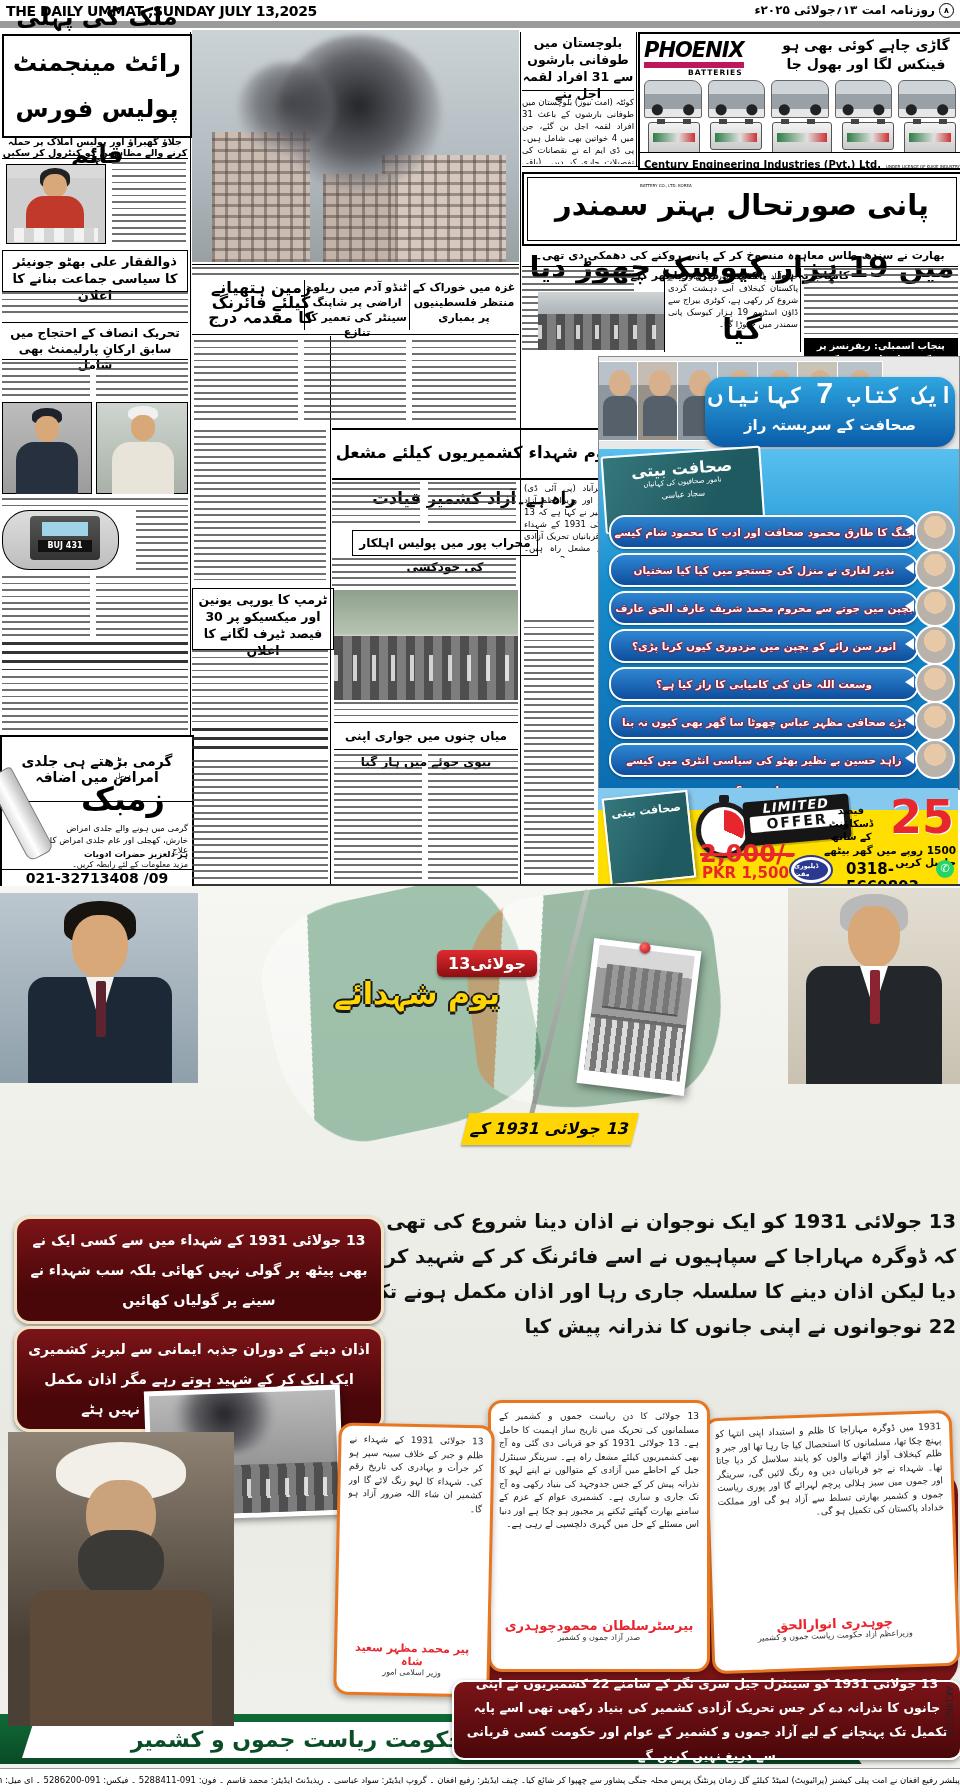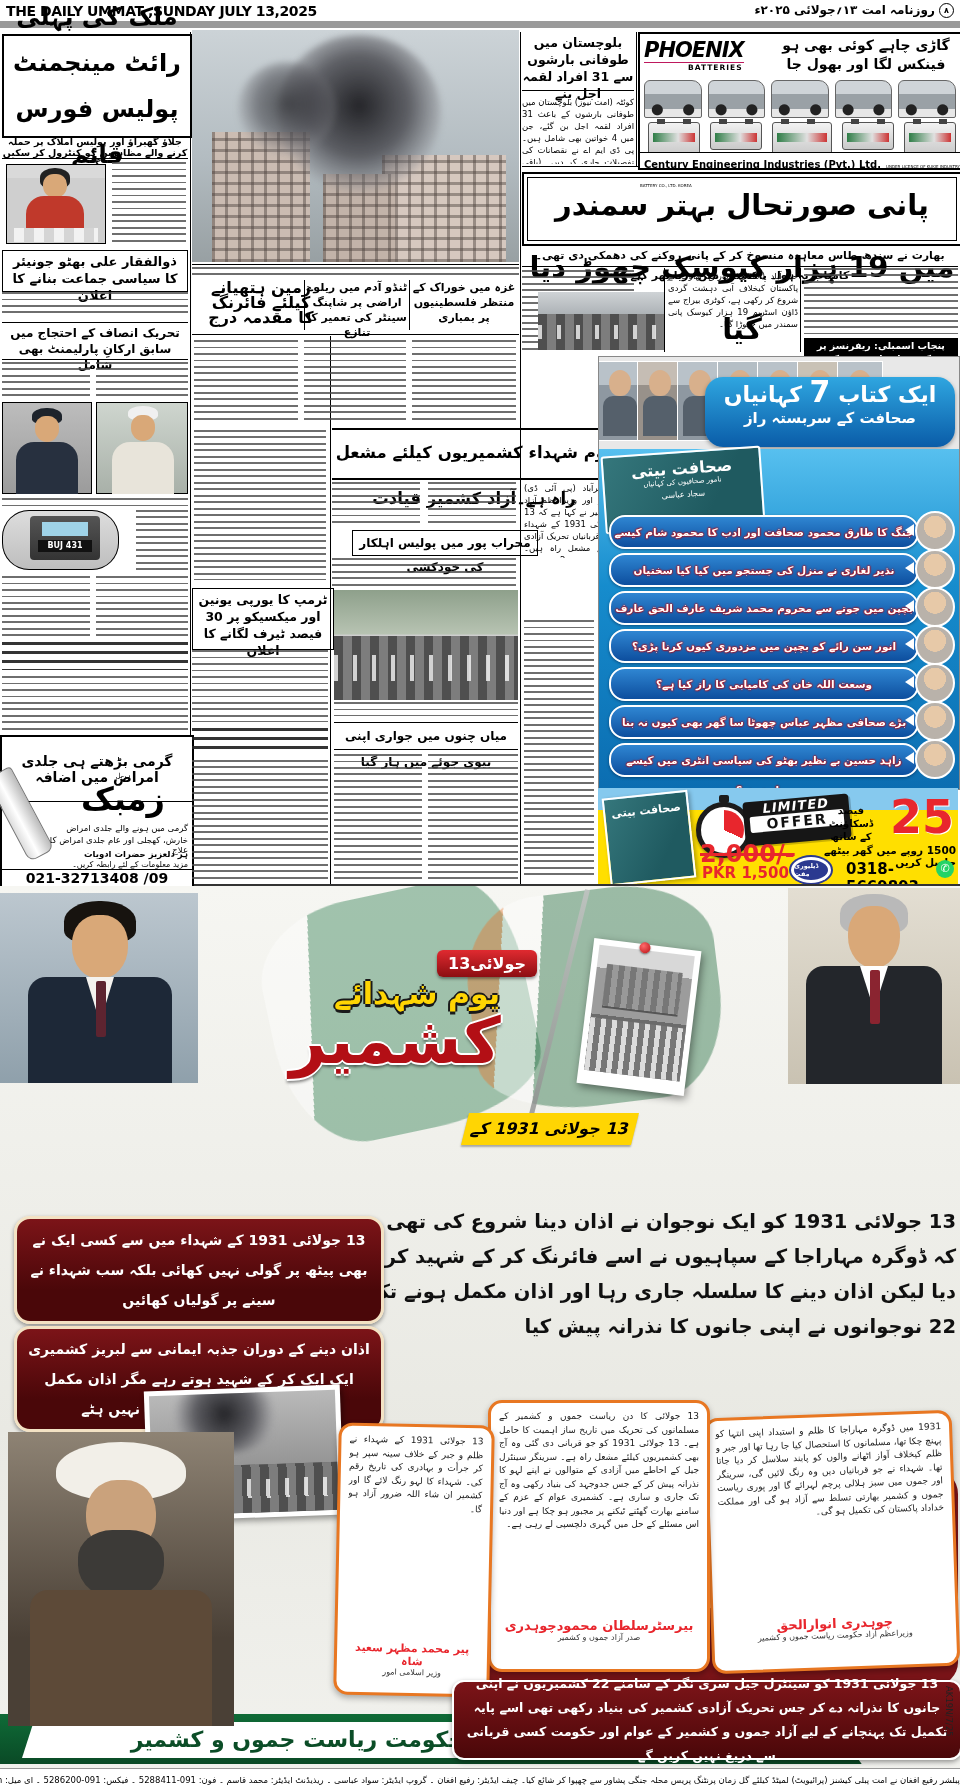--- a/index.html
+++ b/index.html
@@ -225,21 +225,21 @@
   <div class="tl abs" style="left:334px;top:754px;width:88px;height:126px;"></div>
   <div class="tl abs" style="left:428px;top:754px;width:90px;height:126px;"></div>
   <div class="tl abs" style="left:524px;top:620px;width:70px;height:260px;"></div>
 
   <div class="abs rtl c b" style="left:522px;top:34px;width:112px;height:56px;font-size:12.5px;line-height:17px;border-bottom:1.5px solid #000;">
     <span>بلوچستان میں طوفانی بارشوں سے 31 افراد لقمہ اجل بنے</span></div>
   <div class="abs rtl j" style="left:522px;top:96px;width:112px;height:68px;font-size:8.5px;line-height:12px;overflow:hidden;">کوئٹہ (امت نیوز) بلوچستان میں طوفانی بارشوں کے باعث 31 افراد لقمہ اجل بن گئے، جن میں 4 خواتین بھی شامل ہیں۔ پی ڈی ایم اے نے نقصانات کی تفصیلات جاری کر دیں۔ (باقی صفحہ 2)</div>
 
   <div class="abs" style="left:638px;top:32px;width:320px;height:134px;border:2px solid #000;background:#fff;">
     <div class="abs" style="left:4px;top:4px;width:120px;height:40px;">
-      <div class="b" style="font-size:21px;font-style:italic;letter-spacing:-1px;border-bottom:1px solid #be185d;display:inline-block;">PHOENIX</div>
+      <div class="b" style="font-size:21px;font-style:italic;letter-spacing:-1px;border-bottom:6px solid #be185d;display:inline-block;">PHOENIX</div>
       <div class="b" style="font-size:7.5px;letter-spacing:1px;padding-left:44px;">BATTERIES</div>
     </div>
     <div class="abs rtl c b" style="right:4px;top:2px;width:180px;font-size:14px;line-height:19px;">
       <div>گاڑی چاہے کوئی بھی ہو</div>
       <div>فینکس لگا اور بھول جا</div>
     </div>
     <div class="abs" style="left:4px;top:46px;width:312px;display:flex;gap:6px;">
       <div class="veh"></div>
         <div class="veh"></div>
         <div class="veh"></div>
@@ -279,21 +279,21 @@
     <div class="abs" style="left:4px;top:4px;display:flex;">
       <div class="fcard"></div>
       <div class="fcard" style="background:linear-gradient(180deg,#c5bdb4 0 30%,#98918a 30% 100%);"></div>
       <div class="fcard"></div>
       <div class="fcard" style="background:linear-gradient(180deg,#b4bec5 0 30%,#8a949b 30% 100%);"></div>
       <div class="fcard"></div>
       <div class="fcard" style="background:linear-gradient(180deg,#c9c2b6 0 30%,#9b948a 30% 100%);"></div>
       <div class="fcard"></div>
     </div>
     <div class="abs" style="left:106px;top:20px;width:250px;height:70px;border-radius:18px;background:linear-gradient(180deg,#2fa6e0,#0a5ca8);box-shadow:0 2px 4px rgba(0,0,0,.35);color:#fff;text-align:center;">
-      <div class="rtl b" style="font-size:22px;line-height:29px;">
+      <div class="rtl b" style="font-size:22px;line-height:36px;font-family:Liberation Mono, monospace;">
         <span>ایک کتاب</span>
         <span style="font-size:30px;">7</span>
         <span>کہانیاں</span>
       </div>
       <div class="rtl b" style="font-size:15px;">صحافت کے سربستہ راز</div>
     </div>
     <div class="abs" style="left:0;top:92px;width:360px;height:340px;background:linear-gradient(180deg,#57c0ef,#168ccd 40%,#0b6db1);">
       <div class="abs" style="left:4px;top:2px;width:156px;height:74px;background:linear-gradient(120deg,#35777c,#1f5a60 70%);border:2px solid #fff;border-radius:3px;transform:rotate(-4deg);color:#fff;overflow:hidden;">
         <div class="rtl b c" style="font-size:16px;margin-top:6px;">صحافت بیتی</div>
         <div class="rtl c" style="font-size:7px;">نامور صحافیوں کی کہانیاں</div>
@@ -374,21 +374,20 @@
       </div>
     </div>
 
     <div class="polaroid abs" style="left:585px;top:58px;width:96px;height:126px;transform:rotate(7deg);">
       <div class="polin"></div>
       <div class="pin" style="left:46px;top:-2px;"></div>
     </div>
 
     <div class="abs c b" style="left:437px;top:64px;width:100px;height:27px;border-radius:6px;background:linear-gradient(180deg,#e02a30,#8c0e12);color:#fff;font-size:16px;line-height:27px;box-shadow:0 2px 3px rgba(0,0,0,.4);">13جولائی</div>
     <div class="abs rtl b outlineY" style="left:300px;top:90px;width:234px;font-size:30px;text-align:center;">یوم شہدائے</div>
-    <div class="abs rtl b drip" style="left:250px;top:118px;width:290px;font-size:64px;text-align:center;letter-spacing:2px;">کشمیر</div>
 
     <div class="abs rtl c b" style="left:465px;top:227px;width:170px;height:32px;background:#ffd503;transform:skewX(-14deg);font-size:16px;line-height:32px;box-shadow:0 2px 2px rgba(0,0,0,.3);">13 جولائی 1931 کے</div>
 
     <div class="abs rtl b" style="left:368px;top:318px;width:588px;height:140px;font-size:19.5px;line-height:35px;text-align:right;color:#101010;">13 جولائی 1931 کو ایک نوجوان نے اذان دینا شروع کی تھی کہ ڈوگرہ مہاراجا کے سپاہیوں نے اسے فائرنگ کر کے شہید کر دیا لیکن اذان دینے کا سلسلہ جاری رہا اور اذان مکمل ہونے تک 22 نوجوانوں نے اپنی جانوں کا نذرانہ پیش کیا</div>
 
     <div class="maroonban abs rtl c" style="left:14px;top:330px;width:344px;height:94px;display:flex;align-items:center;justify-content:center;padding:4px 10px;font-size:14px;line-height:30px;font-weight:bold;">
       <span>13 جولائی 1931 کے شہداء میں سے کسی ایک نے بھی پیٹھ پر گولی نہیں کھائی بلکہ سب شہداء نے سینے پر گولیاں کھائیں</span>
       </div>
     <div class="maroonban abs rtl c" style="left:14px;top:440px;width:344px;height:92px;display:flex;align-items:center;justify-content:center;padding:4px 10px;font-size:14px;line-height:30px;font-weight:bold;">
       <span>اذان دینے کے دوران جذبہ ایمانی سے لبریز کشمیری ایک ایک کر کے شہید ہوتے رہے مگر اذان مکمل کرنے کے فریضے سے پیچھے نہیں ہٹے</span>

